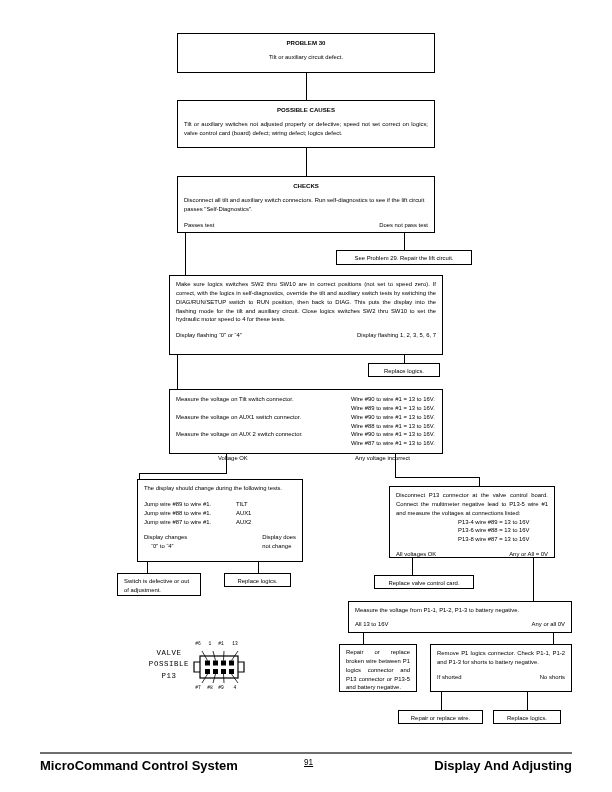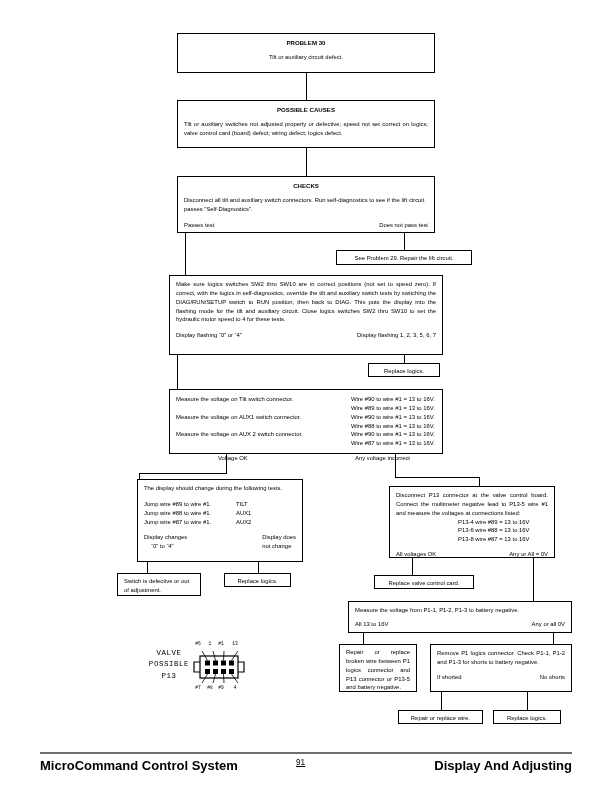--- a/index.html
+++ b/index.html
@@ -101,21 +101,21 @@
     height: 1.6px;
     background: #6f6f6f;
   }
   .footer-left, .footer-center, .footer-right {
     position: absolute;
     top: 758px;
     font-size: 13px;
     font-weight: bold;
   }
   .footer-left { left: 40px; }
-  .footer-center { left: 296px; font-weight: normal; font-size: 8.2px; text-decoration: underline; }
+  .footer-center { left: 304px; font-weight: normal; font-size: 8.2px; text-decoration: underline; }
   .footer-right { right: 40px; }
 </style>
 </head>
 <body>
 
 <div class="page">
 
   <div class="box" style="left:177px; top:33px; width:258px; height:40px;">
     <div class="hdr">PROBLEM 30</div>
     <div class="body ctr">Tilt or auxiliary circuit defect.</div>

